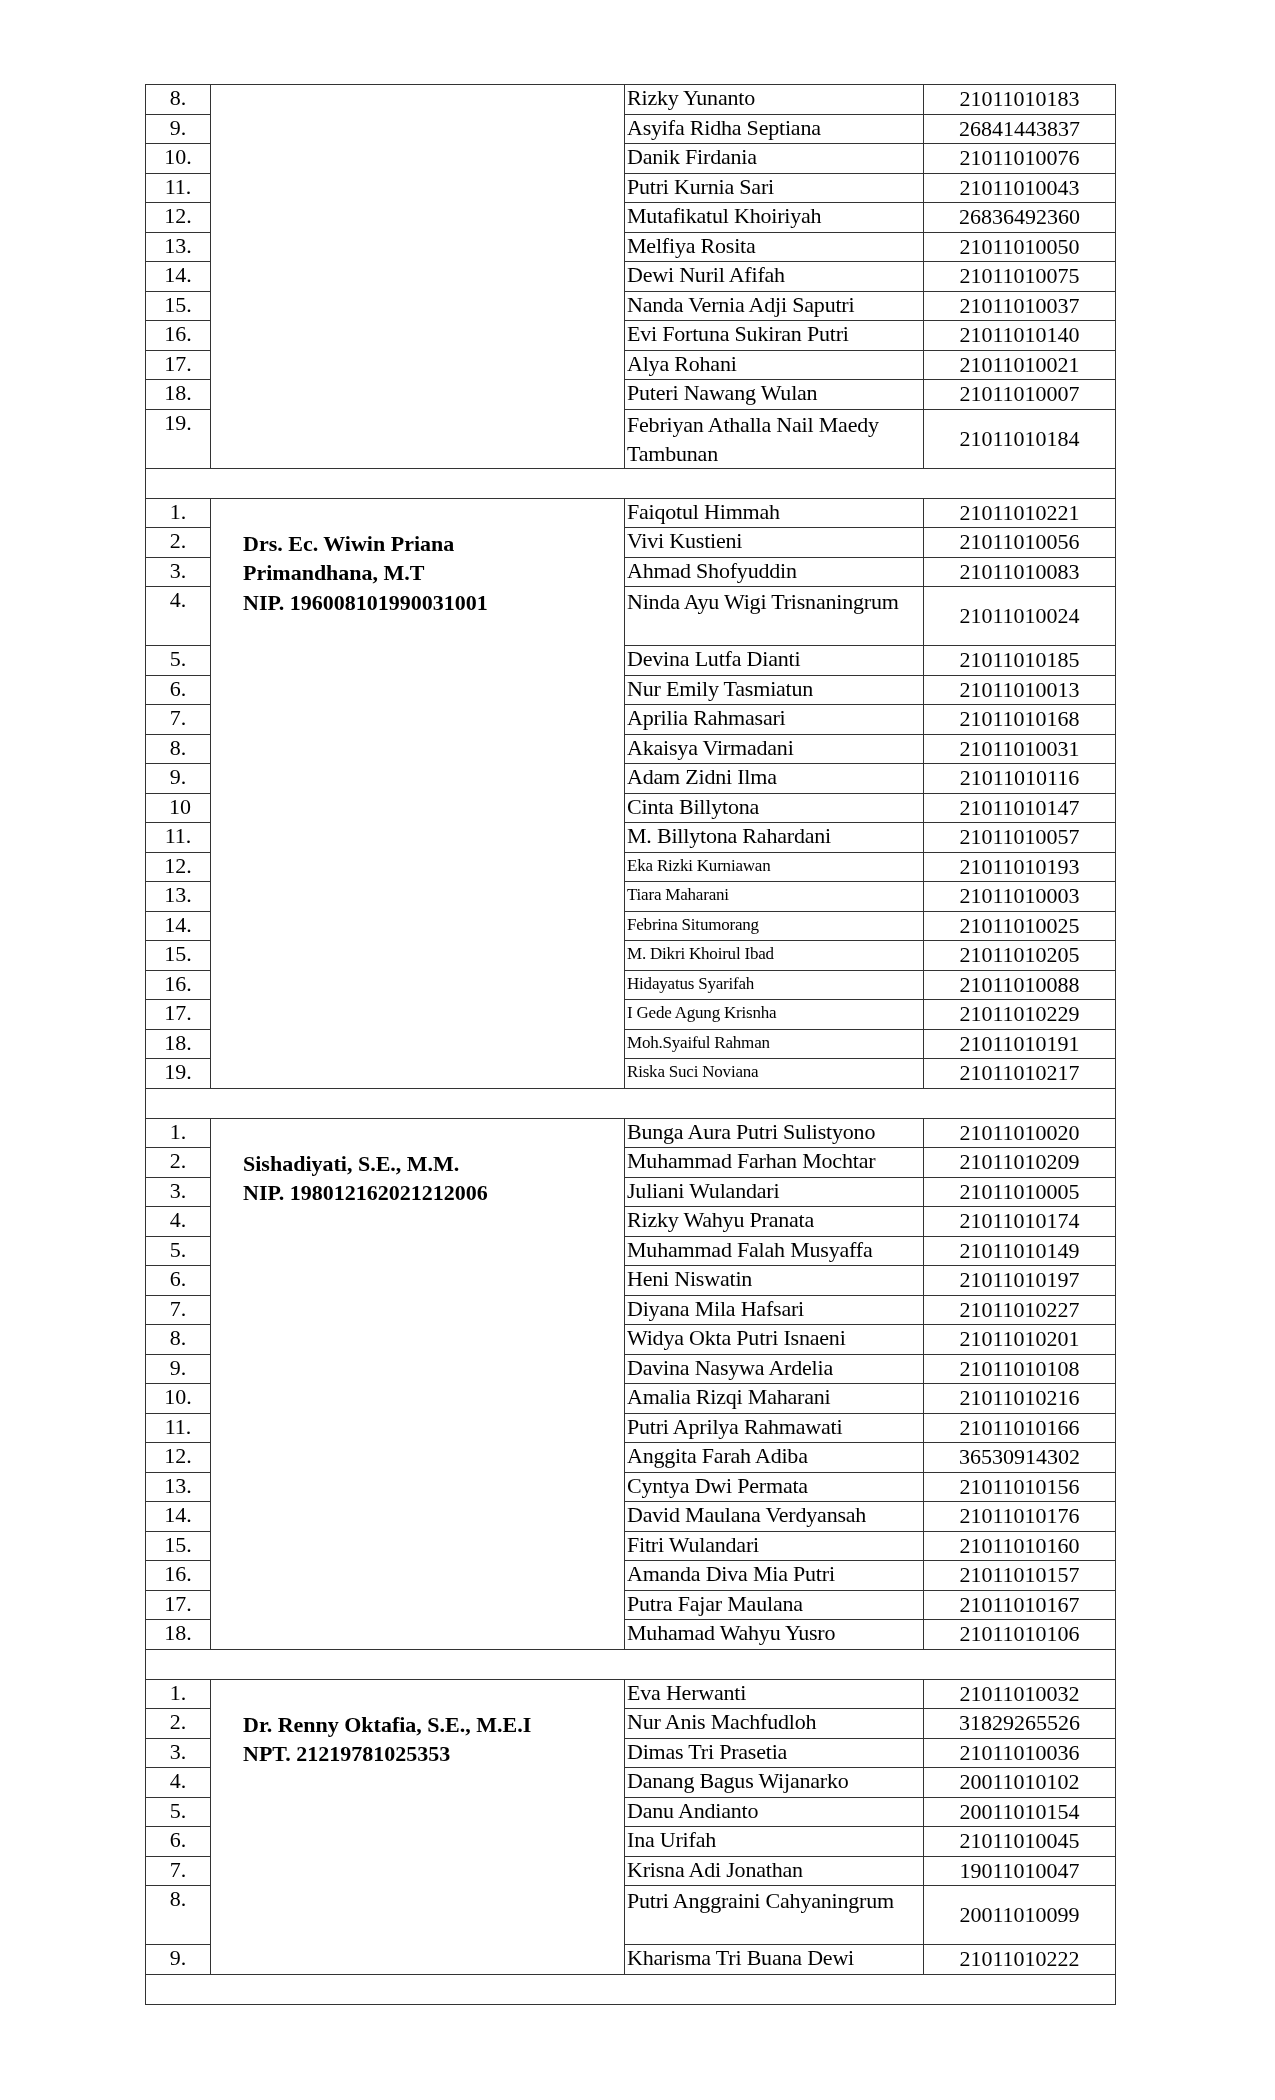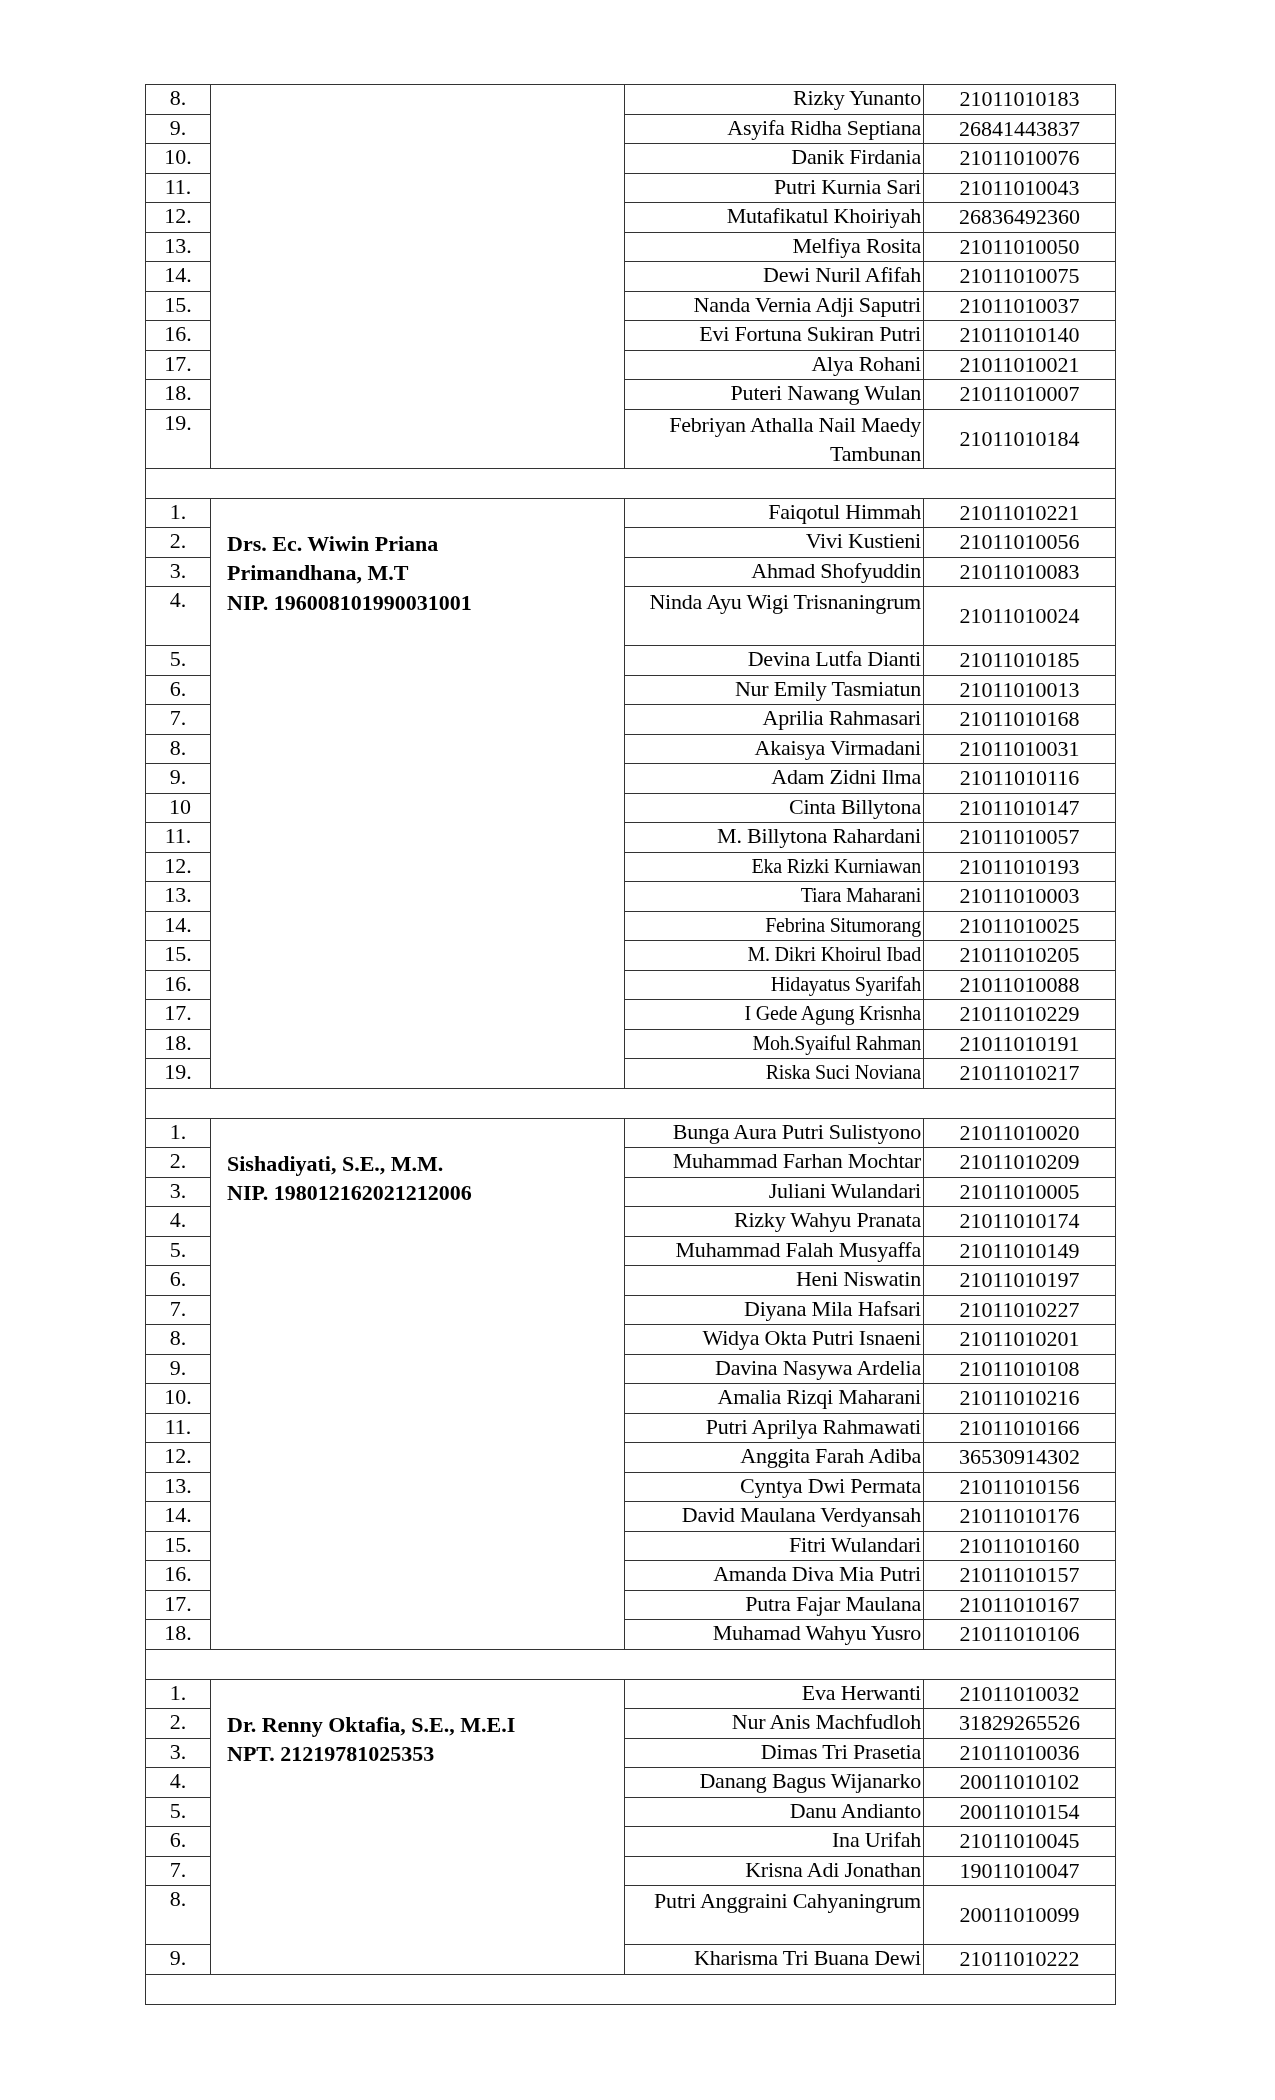--- a/index.html
+++ b/index.html
@@ -8,25 +8,25 @@
   #doc { position: absolute; left: 145px; top: 84px; }
   table { border-collapse: collapse; table-layout: fixed; width: 970px; }
   col.c-no { width: 65px; }
   col.c-sup { width: 414px; }
   col.c-name { width: 299px; }
   col.c-nim { width: 192px; }
   td { border: 1.3px solid #333; padding: 0 4px; font-size: 22px; line-height: 26px;
        height: 29.5px; box-sizing: border-box; vertical-align: top; }
   td.no { text-align: center; padding: 0; }
   td.no.r10 { padding-left: 4px; }
-  td.name { padding: 0 2px; letter-spacing: -0.2px; white-space: nowrap; text-align: right; }
+  td.name { padding: 0 2px; letter-spacing: -0.2px; white-space: nowrap; }
   td.name.wrap { white-space: normal; line-height: 29px; }
-  td.name.small { font-size: 20px; }
+  td.name.small { font-size: 17px; }
   td.nim { text-align: center; vertical-align: middle; }
-  td.sup { vertical-align: top; border-top: 1.3px solid #333; border-bottom: 1.3px solid #333; padding: 0 16px; }
+  td.sup { vertical-align: top; border-top: 1.3px solid #333; border-bottom: 1.3px solid #333; padding: 0 32px; }
   .sup-inner { padding-top: 30px; font-weight: bold; font-size: 22px; line-height: 29.5px; }
   tr.sep td { height: 30px; }
   tr.tall td { height: 59px; }
 </style>
 </head>
 <body>
 
 <div id="doc">
   <table>
     <colgroup>

